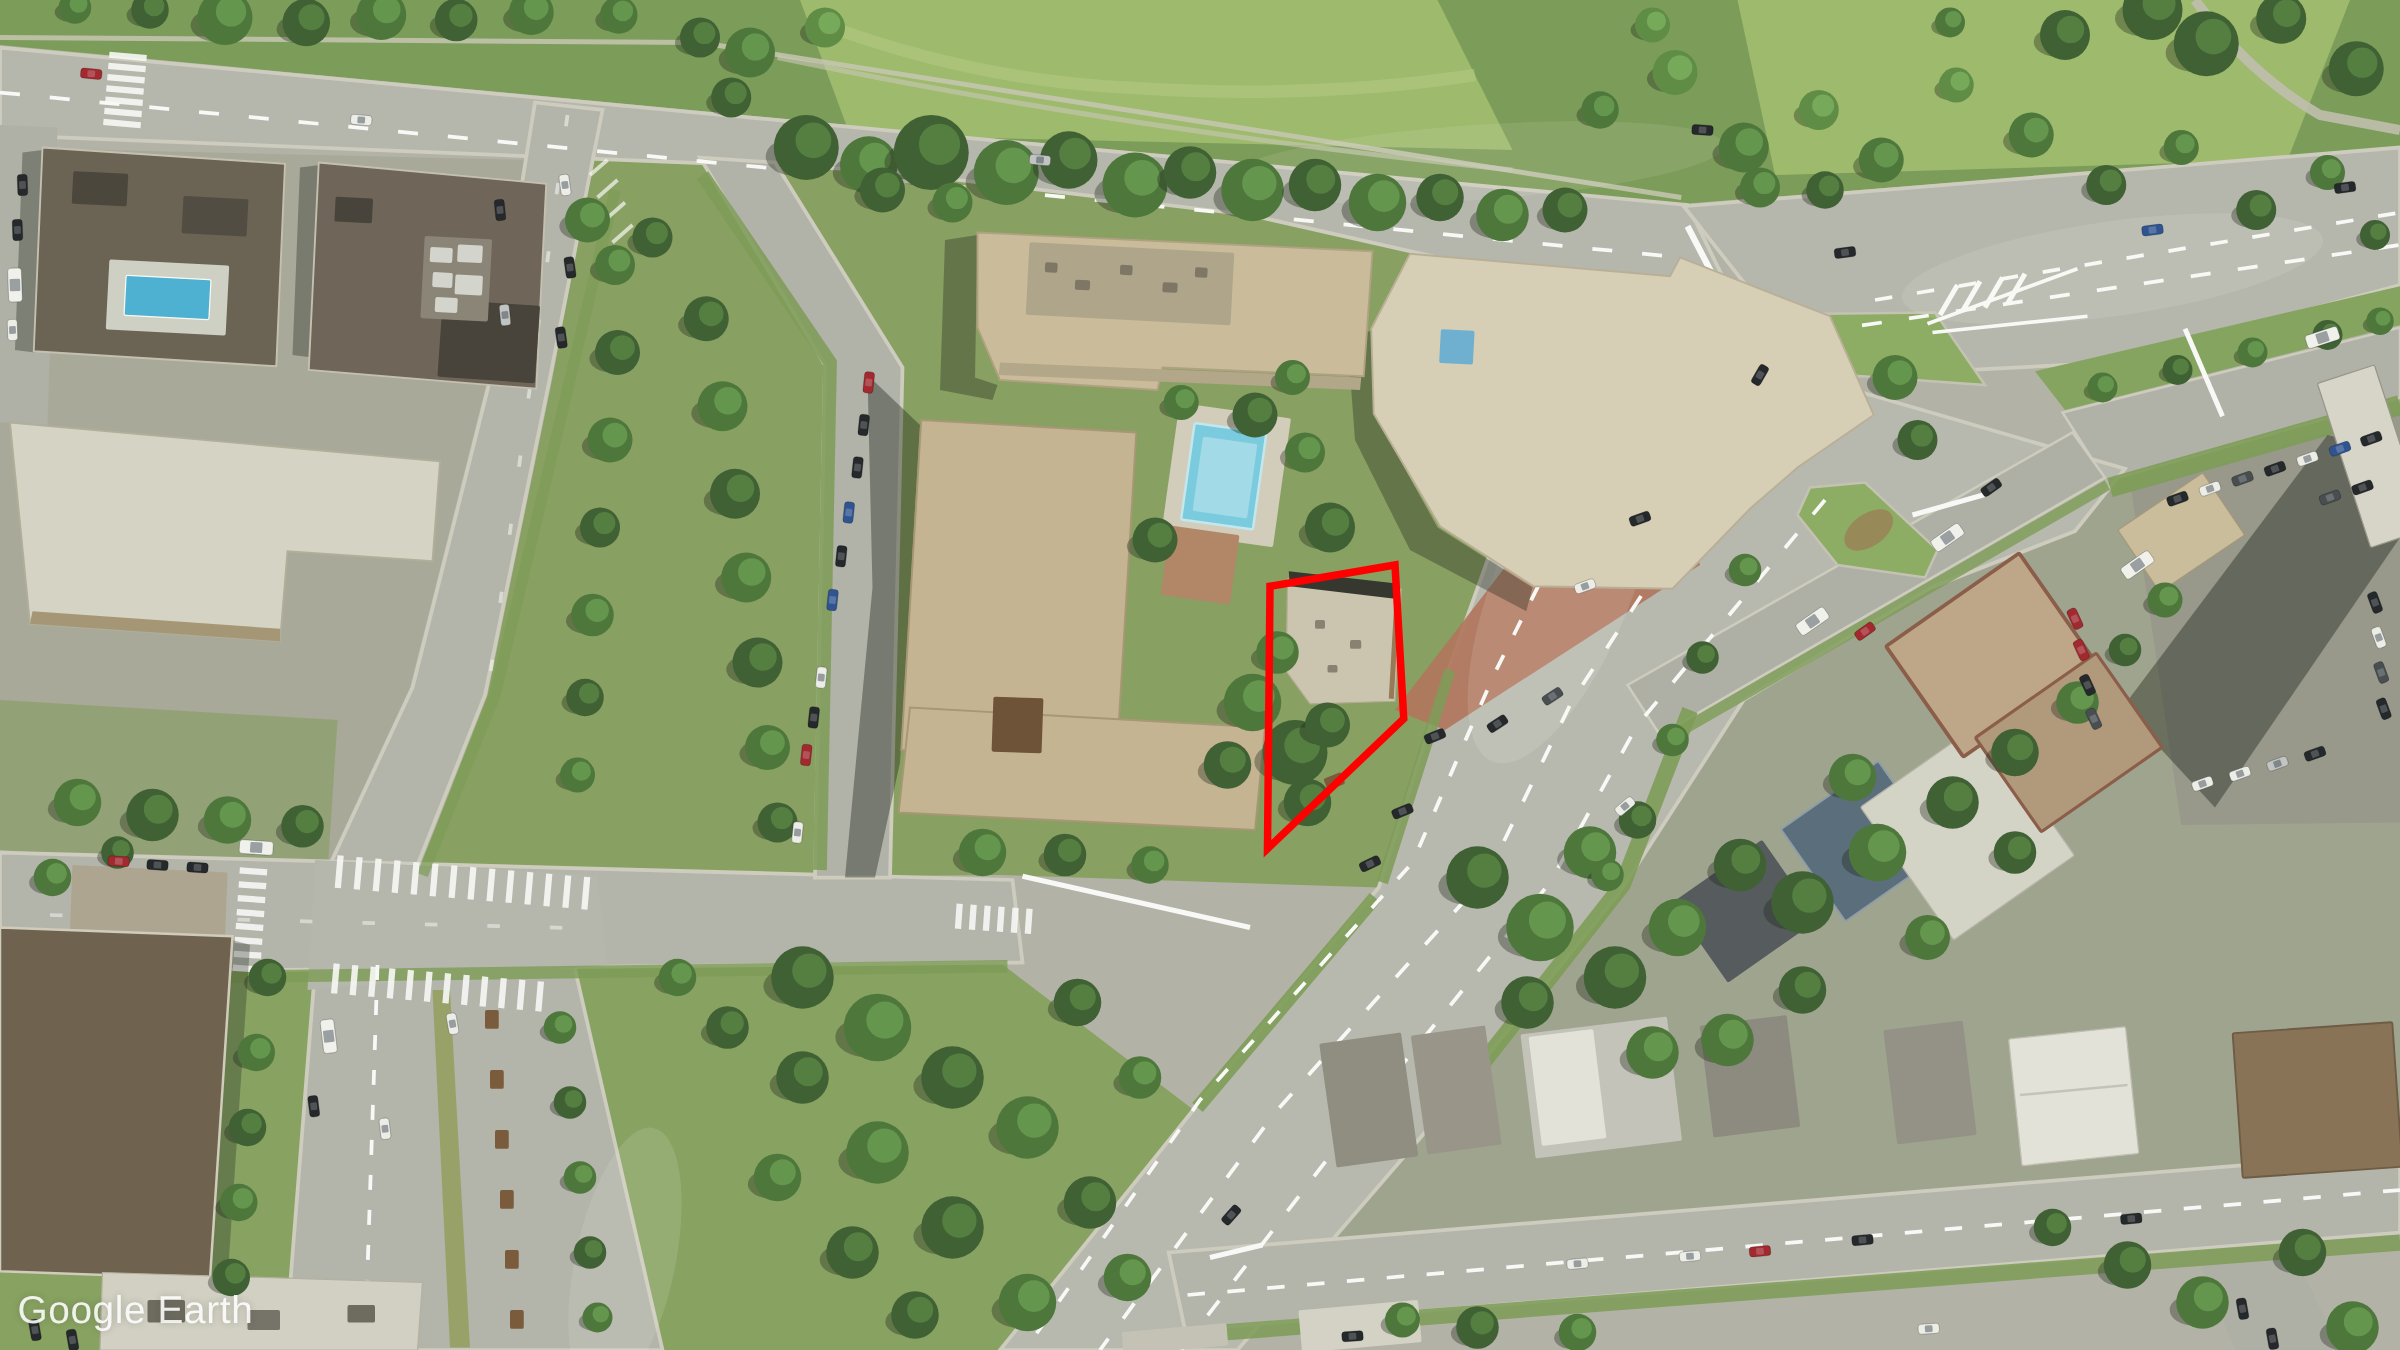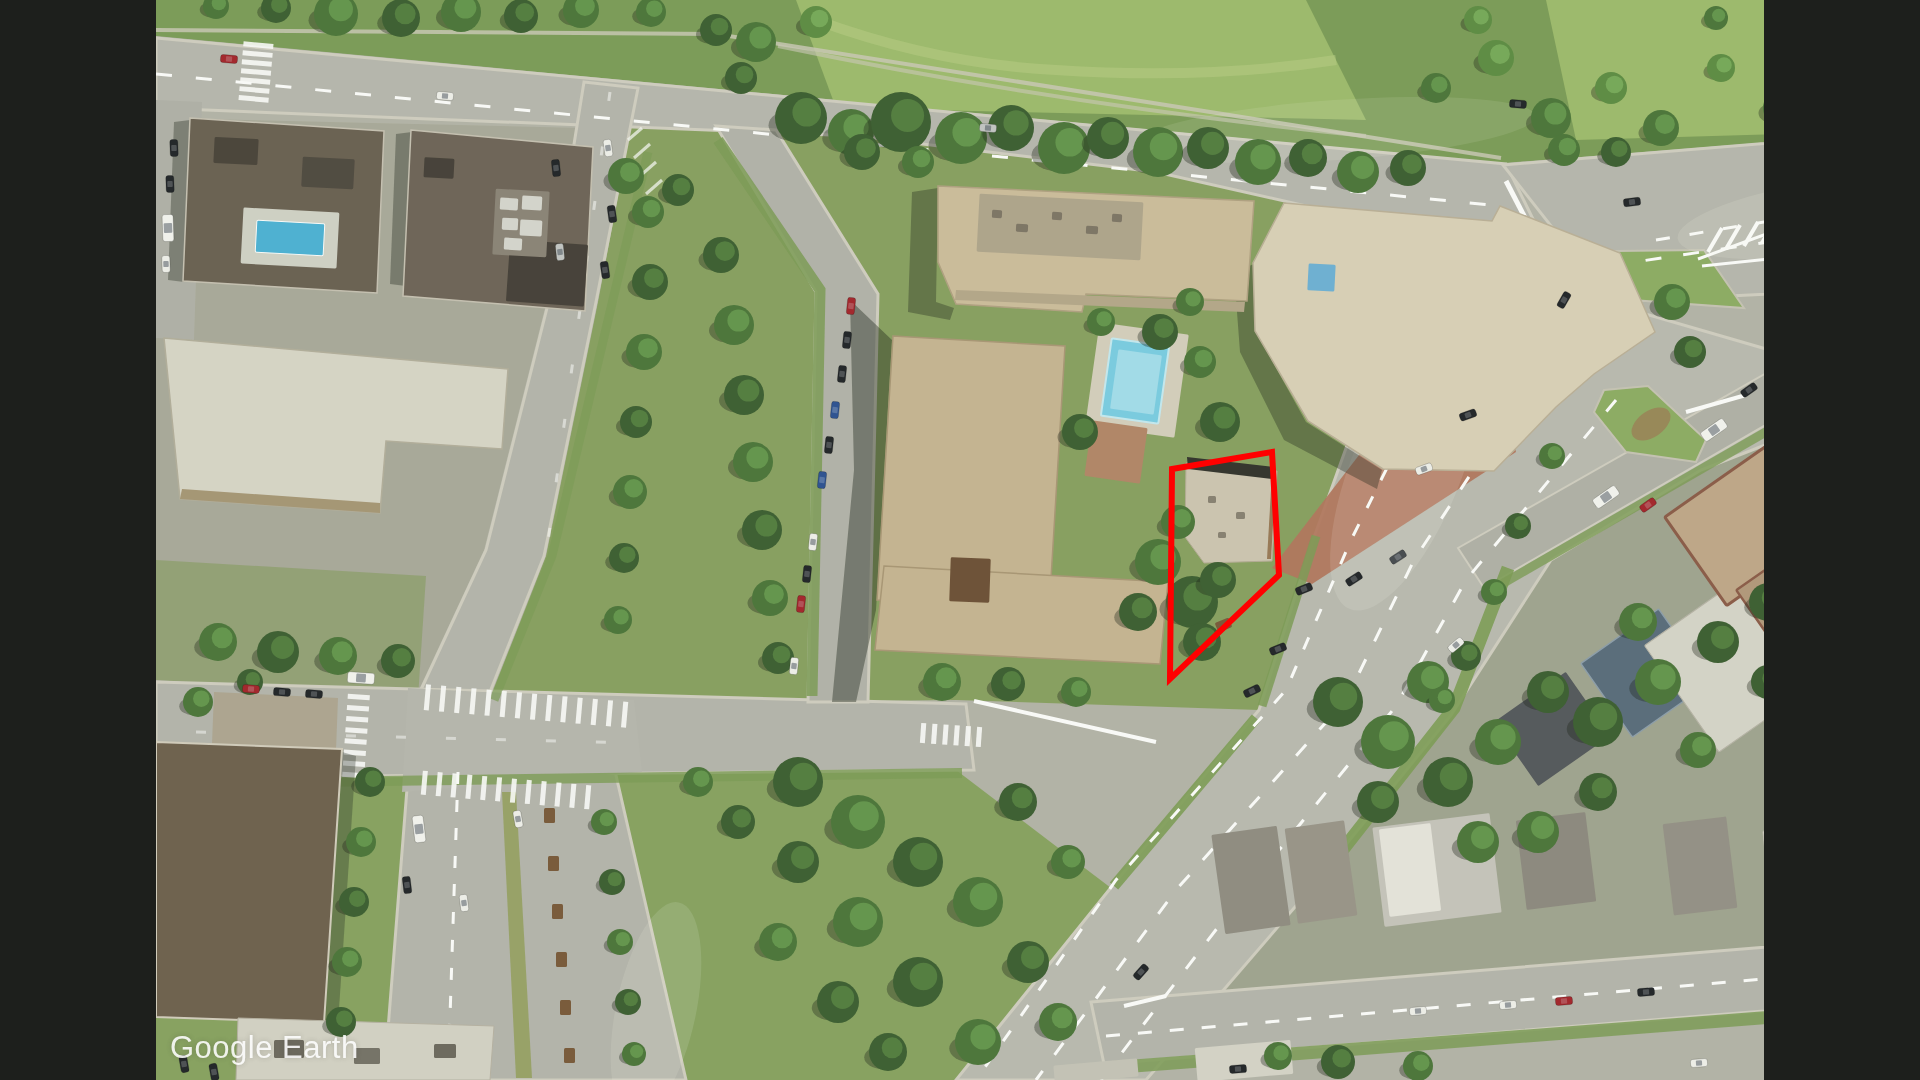--- a/index.html
+++ b/index.html
@@ -1,16 +1,16 @@
 <!DOCTYPE html>
 <html><head>
 <meta charset="utf-8">
 <style>
   html,body{margin:0;padding:0;background:#1d1f1c;}
-  .stage{position:relative;width:1608px;height:1080px;overflow:hidden;margin:0 auto;background:#b6b6ab;font-family:"Liberation Sans",sans-serif;}
+  .stage{position:relative;width:1920px;height:1080px;overflow:hidden;margin:0 auto;background:#b6b6ab;font-family:"Liberation Sans",sans-serif;}
   .stage svg{position:absolute;inset:0;display:block;}
   .watermark{
     position:absolute;left:14px;bottom:14px;
     font-family:"Liberation Sans",sans-serif;
     font-size:31px;font-weight:400;letter-spacing:.5px;
     color:rgba(255,255,255,.88);
     text-shadow:0 0 5px rgba(60,60,50,.25);
     user-select:none;pointer-events:none;
   }
 </style>

